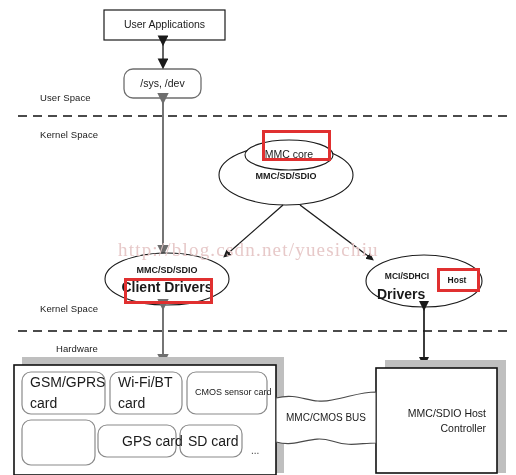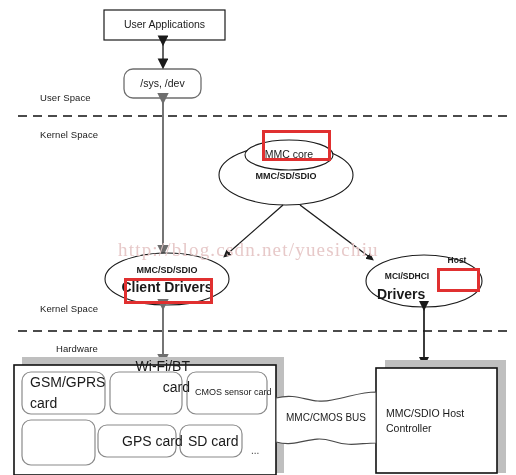--- a/index.html
+++ b/index.html
@@ -1,21 +1,21 @@
 <!DOCTYPE html>
 <html><head>
 <meta charset="utf-8">
 <style>
   html,body{margin:0;padding:0;background:#ffffff;}
   body{font-family:"Liberation Sans","DejaVu Sans",sans-serif;}
   #stage{position:relative;width:516px;height:475px;background:#fff;overflow:hidden;}
   .svg-layer{position:absolute;left:0;top:0;width:516px;height:475px;}
   .lbl{position:absolute;font-size:9.5px;color:#1a1a1a;letter-spacing:.1px;white-space:nowrap;}
   .boxtext{position:absolute;display:flex;align-items:center;justify-content:center;
-           text-align:left;font-size:10.5px;color:#1a1a1a;line-height:1.45;}
+           text-align:right;font-size:10.5px;color:#1a1a1a;line-height:1.45;}
   .wm{position:absolute;left:118px;top:239px;font-family:"Liberation Serif","DejaVu Serif",serif;
       font-size:19px;color:#e7c9c9;letter-spacing:1.2px;white-space:nowrap;pointer-events:none;}
   .redbox{position:absolute;border:3px solid #e03030;background:transparent;}
   .cardtext{position:absolute;font-size:14px;color:#1a1a1a;line-height:1.5;padding-left:8px;
             display:flex;align-items:center;}
 </style>
 </head>
 <body>
 
 <div id="stage">
@@ -83,29 +83,29 @@
 
   <div class="boxtext" style="left:124px;top:69px;width:77px;height:29px;">/sys, /dev</div>
 
   <div class="boxtext" style="left:245px;top:147px;width:88px;height:16px;">MMC core</div>
   <div class="boxtext" style="left:238px;top:170px;width:96px;height:14px;font-size:9px;font-weight:bold;">MMC/SD/SDIO</div>
 
   <div class="boxtext" style="left:117px;top:264px;width:100px;height:13px;font-size:9px;font-weight:bold;">MMC/SD/SDIO</div>
   <div class="boxtext" style="left:117px;top:281px;width:100px;height:13px;font-size:14px;font-weight:bold;">Client Drivers</div>
 
   <div class="boxtext" style="left:377px;top:270px;width:60px;height:13px;font-size:8.5px;font-weight:bold;">MCI/SDHCI</div>
-  <div class="boxtext" style="left:440px;top:254px;width:34px;height:13px;font-size:8.5px;font-weight:bold;">Host</div>
+  <div class="boxtext" style="left:440px;top:274px;width:34px;height:13px;font-size:8.5px;font-weight:bold;">Host</div>
   <div class="boxtext" style="left:377px;top:288px;width:48px;height:13px;font-size:14px;font-weight:bold;justify-content:flex-start;">Drivers</div>
 
   <div class="boxtext" style="left:386px;top:395px;width:100px;height:52px;">MMC/SDIO Host Controller</div>
 
   <div class="boxtext" style="left:276px;top:408px;width:100px;height:20px;font-size:10px;">MMC/CMOS BUS</div>
 
   <div class="cardtext" style="left:22px;top:372px;width:83px;height:42px;">GSM/GPRS card</div>
-  <div class="cardtext" style="left:110px;top:356px;width:72px;height:42px;text-align:right;">Wi-Fi/BT card</div>
+  <div class="cardtext" style="left:110px;top:372px;width:72px;height:42px;">Wi-Fi/BT card</div>
   <div class="cardtext" style="left:187px;top:372px;width:80px;height:42px;font-size:9px;">CMOS sensor card</div>
   <div class="cardtext" style="left:98px;top:425px;width:78px;height:32px;margin-left:16px;">GPS card</div>
   <div class="cardtext" style="left:180px;top:425px;width:62px;height:32px;">SD card</div>
   <div class="cardtext" style="left:243px;top:443px;width:20px;height:14px;font-size:10px;color:#444;">...</div>
 
   <div class="redbox" style="left:262px;top:130px;width:63px;height:25px;"></div>
   <div class="redbox" style="left:124px;top:278px;width:83px;height:20px;"></div>
   <div class="redbox" style="left:437px;top:268px;width:37px;height:18px;"></div>
 
 </div>

